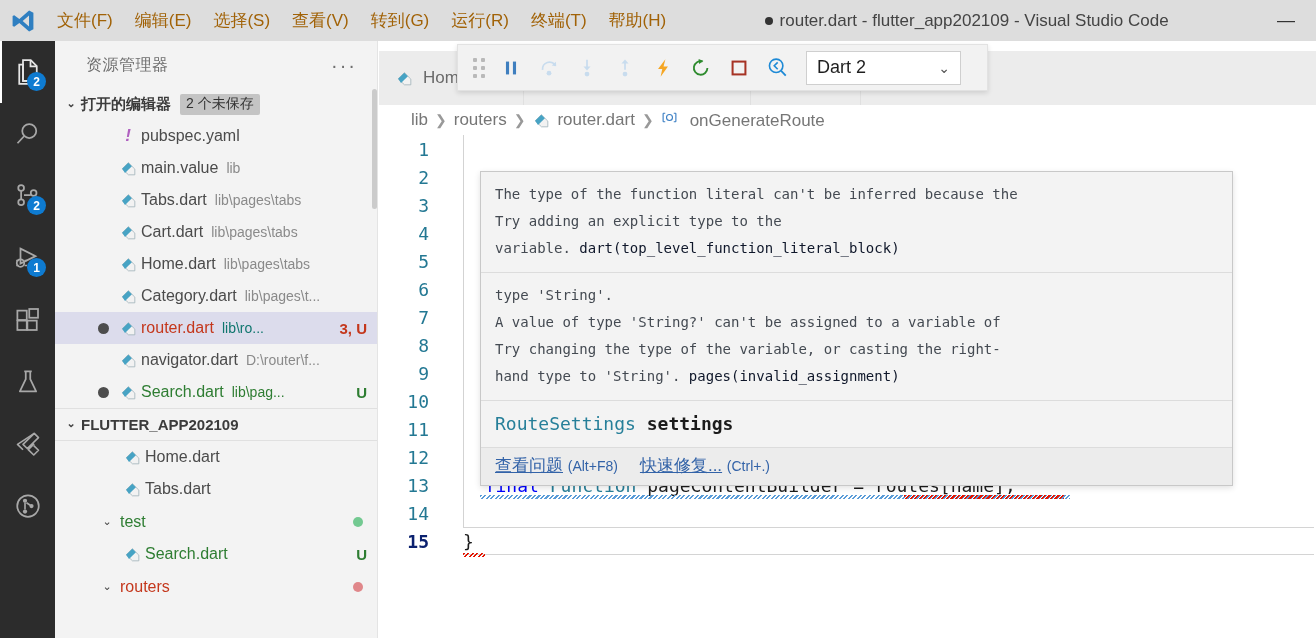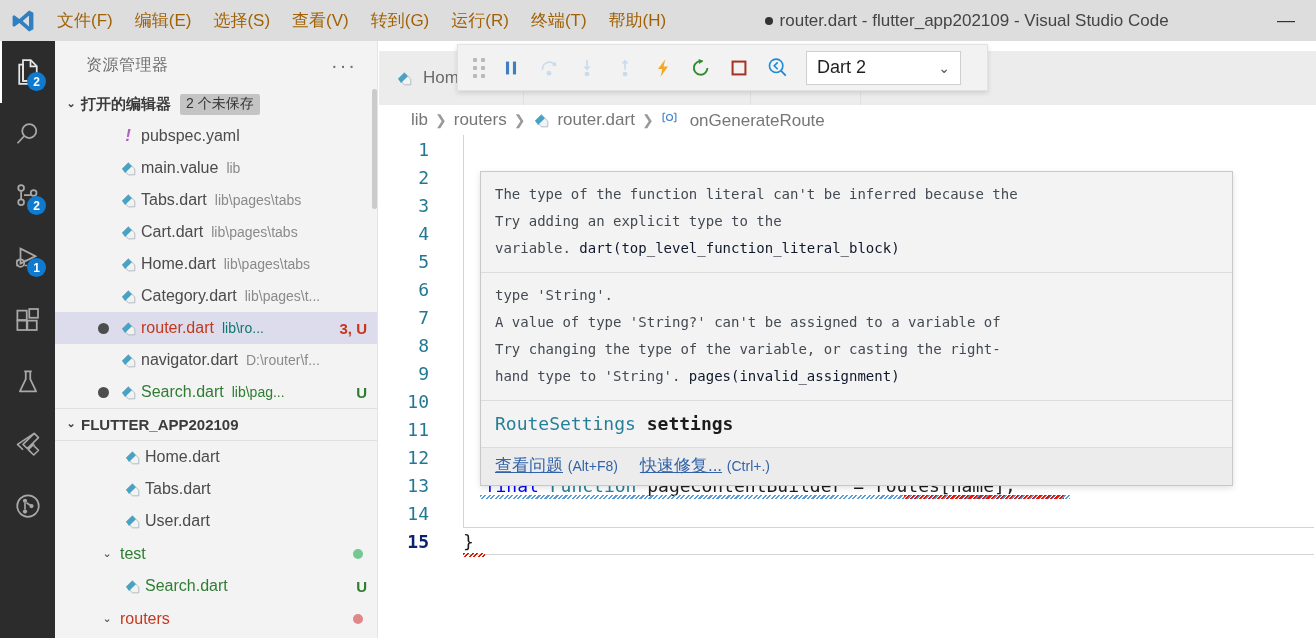--- a/index.html
+++ b/index.html
@@ -514,30 +514,20 @@
       <div class="file-row">
         <span style="width: 64px; flex: 0 0 64px;"></span>
         <span class="ficon">
           <svg width="19" height="19" viewBox="0 0 24 24">
             <path d="M4 12.4 L11.8 4.6 L20 12.8 L20 20 L12 20 Z" fill="#f2f2f2" stroke="#9fb0b8" stroke-width="1"></path>
             <path d="M4 12.4 L11.8 4.6 L16.3 9.1 L7.6 17.8 Z" fill="#47a3c4"></path>
           </svg>
         </span>
         <span class="fname">Tabs.dart</span>
       </div>
-      <div class="file-row">
-        <span style="width: 64px; flex: 0 0 64px;"></span>
-        <span class="ficon">
-          <svg width="19" height="19" viewBox="0 0 24 24">
-            <path d="M4 12.4 L11.8 4.6 L20 12.8 L20 20 L12 20 Z" fill="#f2f2f2" stroke="#9fb0b8" stroke-width="1"></path>
-            <path d="M4 12.4 L11.8 4.6 L16.3 9.1 L7.6 17.8 Z" fill="#47a3c4"></path>
-          </svg>
-        </span>
-        <span class="fname">User.dart</span>
-      </div>
       <div class="folder-row">
         <span style="width: 39px; flex: 0 0 39px;"></span>
         <span class="ficon" style="font-size: 11px; color: rgb(66, 66, 66);">⌄</span>
         <span class="fname" style="color: rgb(46, 125, 50);">test</span>
         <span class="fstatus"><span class="status-dot" style="background:#73c991"></span></span>
       </div>
       <div class="file-row">
         <span style="width: 64px; flex: 0 0 64px;"></span>
         <span class="ficon">
           <svg width="19" height="19" viewBox="0 0 24 24">

